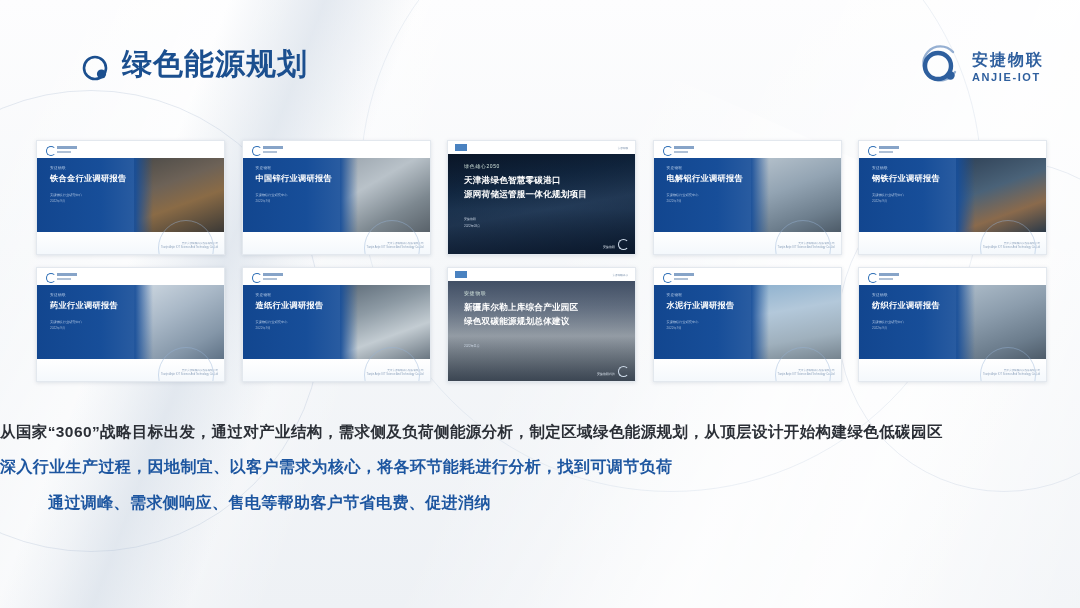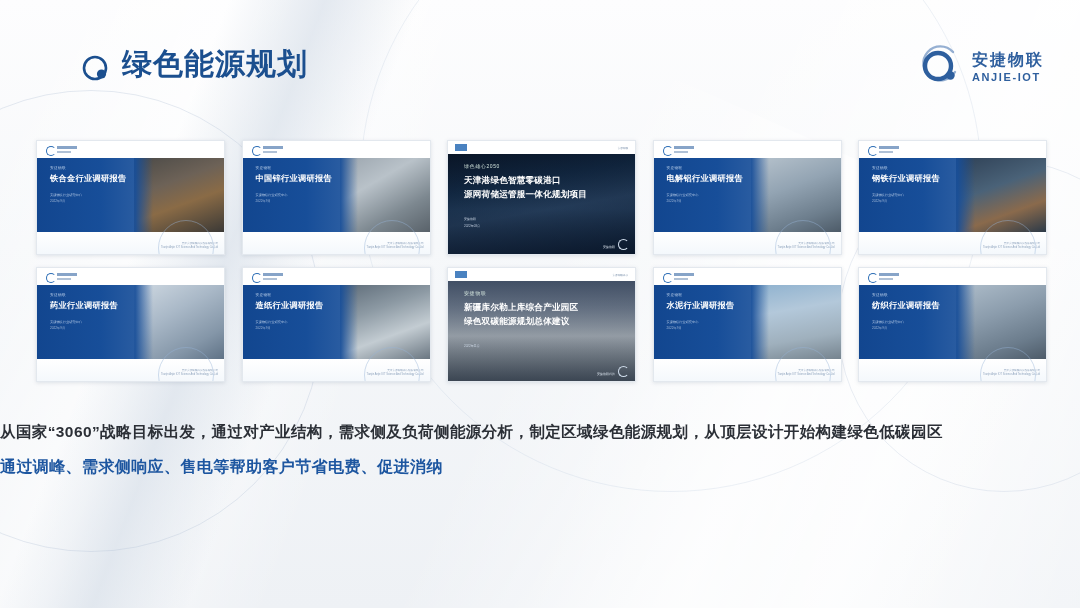--- a/index.html
+++ b/index.html
@@ -105,21 +105,21 @@
   .fv-meta1{position:absolute;left:16px;top:76px;font-size:3px;color:#cbd6e4;}
   .fv-meta2{position:absolute;left:16px;top:83px;font-size:3px;color:#bcc9da;}
   .fv-foot{position:absolute;right:20px;bottom:5px;font-size:3px;color:#d7e0ea;}
   .fv-logo{position:absolute;right:6px;bottom:4px;width:9px;height:9px;border:1.2px solid #cfdceb;border-radius:50%;border-right-color:transparent;}
 
   
   #summary{position:absolute;left:0;top:415px;width:1080px;}
   .sum-line{letter-spacing:.4px;}
   #sum-1{font-size:15.5px;font-weight:bold;color:#2b2f36;line-height:34px;}
   #sum-2{font-size:16px;font-weight:bold;color:#1d56a0;line-height:36px;}
-  #sum-3{font-size:16px;font-weight:bold;color:#1d56a0;line-height:36px;}
+  #sum-3{font-size:16px;font-weight:bold;color:#1d56a0;line-height:36px;padding-left:48px;}
 </style>
 </head>
 <body>
 
 <div id="slide">
 
   <div class="bg-streak streak1"></div>
   <div class="bg-streak streak2"></div>
   <div class="bg-streak streak3"></div>
   <div class="bg-streak streak4"></div>
@@ -374,16 +374,17 @@
           <div class="cv-foot">
             <div>天津安捷物联科技股份有限公司</div>
             <div>Tianjin Anjie IOT Science And Technology Co.,Ltd</div>
           </div>
         </div>
       </div>
     </div>
 
   <div id="summary">
     <div class="sum-line" id="sum-1">从国家“3060”战略目标出发，通过对产业结构，需求侧及负荷侧能源分析，制定区域绿色能源规划，从顶层设计开始构建绿色低碳园区</div>
+    <div class="sum-line" id="sum-2">深入行业生产过程，因地制宜、以客户需求为核心，将各环节能耗进行分析，找到可调节负荷</div>
     <div class="sum-line" id="sum-3">通过调峰、需求侧响应、售电等帮助客户节省电费、促进消纳</div>
   </div>
 
 </div>
 
 </body></html>

